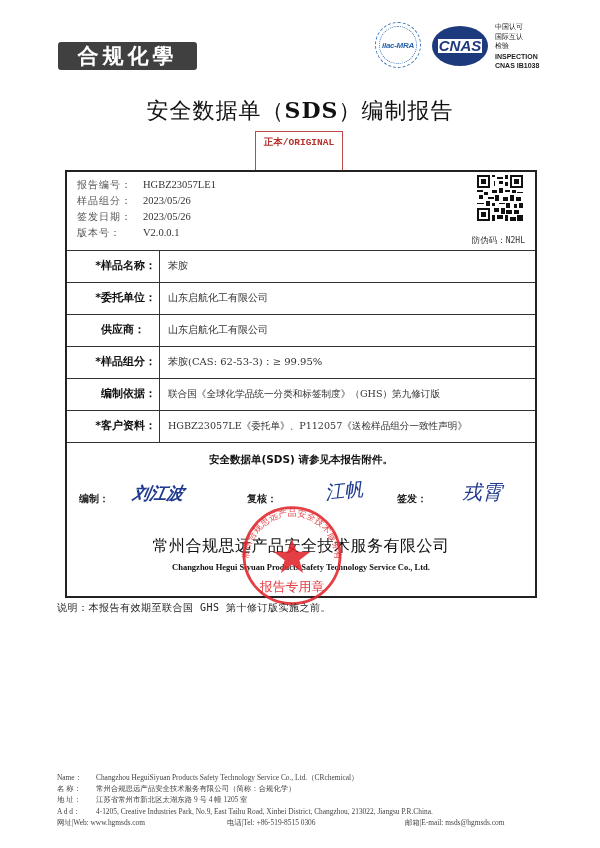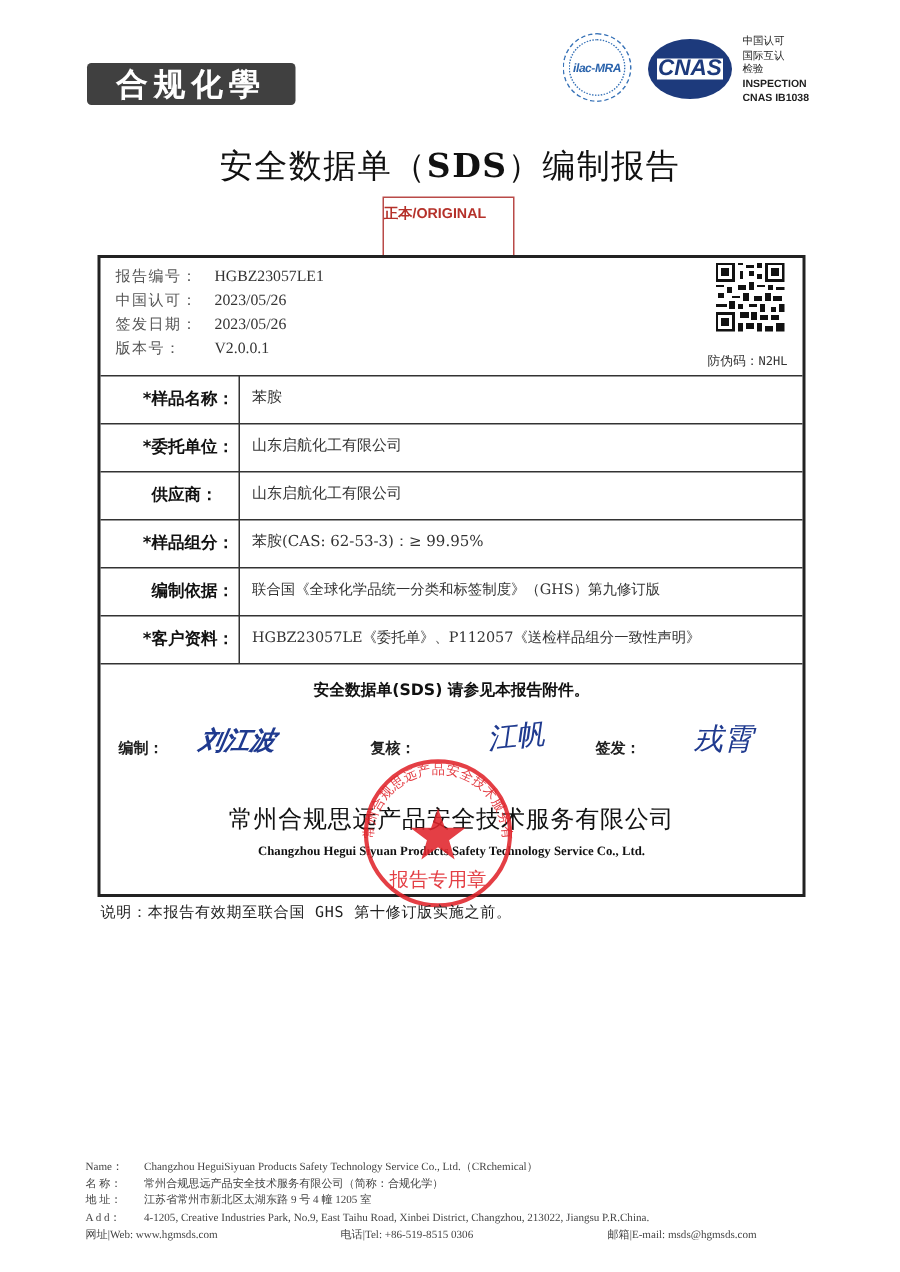--- a/index.html
+++ b/index.html
@@ -11,41 +11,41 @@
   .ilac { left:375px; top:22px; width:46px; height:46px; border-radius:50%; border:1px dashed #3a74b8; box-sizing:border-box; display:flex; align-items:center; justify-content:center; }
   .ilac-inner { width:38px; height:38px; border-radius:50%; border:1px dotted #3a74b8; box-sizing:border-box; display:flex; align-items:center; justify-content:center; }
   .ilac span { color:#2a63ac; font-family:"Liberation Sans", sans-serif; font-weight:bold; font-size:8px; font-style:italic; letter-spacing:-0.3px; background:#fff; padding:0 1px; }
   .cnas { left:432px; top:26px; width:56px; height:40px; border-radius:50%; background:#1d3a7c; display:flex; align-items:center; justify-content:center; }
   .cnas span { color:#1d3a7c; background:#fff; font-family:"Liberation Sans", sans-serif; font-weight:bold; font-style:italic; font-size:15px; padding:0 1px; line-height:14px; }
   .cnas-text { left:495px; top:23px; font-size:7px; line-height:9.5px; color:#222; }
   .cnas-text .en { font-family:"Liberation Sans", sans-serif; font-weight:bold; font-size:7px; }
   
   .title { left:0; width:600px; top:96px; text-align:center; font-size:22px; letter-spacing:1px; color:#111; font-family:"DejaVu Sans", sans-serif; }
   .title .sds { font-family:"DejaVu Serif", serif; font-weight:bold; }
-  .orig { left:255px; top:131px; width:88px; height:40px; border:1px solid #b94a48; box-sizing:border-box; color:#b5312a; font-family:Liberation Sans, sans-serif; font-weight:bold; font-size:9.5px; line-height:22px; }
+  .orig { left:255px; top:131px; width:88px; height:40px; border:1px solid #b94a48; box-sizing:border-box; color:#b5312a; font-family:Liberation Mono, monospace; font-weight:bold; font-size:9.5px; line-height:22px; text-align:center; }
   
   .table { left:65px; top:170px; width:472px; height:428px; border:2px solid #222; box-sizing:border-box; }
   .info { position:absolute; left:0; top:0; width:468px; height:78px; border-bottom:1px solid #333; }
   .info-row { position:absolute; left:10px; font-size:10px; color:#444; height:14px; line-height:14px; }
   .info-row .lbl { display:inline-block; width:66px; color:#555; letter-spacing:1px; }
   .info-row .val { font-family:"Liberation Serif", serif; font-size:10.5px; color:#333; }
   .qr { position:absolute; right:12px; top:3px; width:46px; height:46px; }
   .anti { position:absolute; right:10px; top:63px; font-size:8.5px; color:#333; font-family:"DejaVu Sans", sans-serif;padding-left:48px; }
   .anti b { font-family:"DejaVu Sans Mono", monospace; font-weight:normal; font-size:8px; }
   .row { position:absolute; left:0; width:468px; height:32px; border-bottom:1px solid #333; }
   .row .k { position:absolute; left:0; top:0; width:93px; height:32px; border-right:1px solid #333; text-align:right; padding-right:3px; box-sizing:border-box; line-height:32px; font-family:"DejaVu Sans", sans-serif; font-weight:bold; font-size:11px; color:#111; }
   .row .v { position:absolute; left:101px; top:0; line-height:32px; font-size:10px; color:#333; font-family:"DejaVu Serif", serif; white-space:nowrap; }
   .sig-area { position:absolute; left:0; top:270px; width:468px; height:156px; }
   .sds-note { position:absolute; left:0; width:468px; top:11px; text-align:center; font-size:10.5px; font-family:"DejaVu Sans", sans-serif; font-weight:bold; color:#111; }
   .sig-lbl { position:absolute; top:50px; font-size:10px; font-family:"DejaVu Sans", sans-serif; font-weight:bold; color:#222; }
   .sig { position:absolute; font-family:"DejaVu Serif", serif; color:#1f3a8f; }
   .company-cn { position:absolute; left:0; width:468px; top:94px; text-align:center; font-size:16px; font-family:"DejaVu Sans", sans-serif; color:#111; letter-spacing:0.5px; }
   .company-en { position:absolute; left:0; width:468px; top:120px; text-align:center; font-size:8.5px; font-family:"Liberation Serif", serif; font-weight:bold; color:#111; }
   .stamp { position:absolute; left:226px; top:498px; width:130px; height:104px; }
-  .note { left:67px; top:601px; font-size:10px; font-family:"DejaVu Sans Mono", monospace; color:#222; letter-spacing:0.5px; }
+  .note { left:57px; top:601px; font-size:10px; font-family:"DejaVu Sans Mono", monospace; color:#222; letter-spacing:0.5px; }
   .footer { left:57px; top:772px; font-size:7.4px; line-height:11.2px; color:#444; font-family:"Liberation Serif", serif; }
   .footer .fl { display:inline-block; width:39px; }
 </style>
 </head>
 <body>
 
 <div class="abs logo">合规化學</div>
 
 <div class="abs ilac">
   <div class="ilac-inner">
@@ -66,21 +66,21 @@
 <div class="abs title"><span>安全数据单（</span><span class="sds">SDS</span><span>）编制报告</span></div>
 
 <div class="abs orig">正本/ORIGINAL</div>
 
 <div class="abs table">
   <div class="info">
     <div class="info-row" style="top:6px">
       <span class="lbl">报告编号：</span><span class="val">HGBZ23057LE1</span>
     </div>
     <div class="info-row" style="top:22px">
-      <span class="lbl">中国认可：</span><span class="val">2023/05/26</span>
+      <span class="lbl">样品组分：</span><span class="val">2023/05/26</span>
     </div>
     <div class="info-row" style="top:38px">
       <span class="lbl">签发日期：</span><span class="val">2023/05/26</span>
     </div>
     <div class="info-row" style="top:54px">
       <span class="lbl">版本号：</span><span class="val">V2.0.0.1</span>
     </div>
     <svg class="qr" viewBox="0 0 25 25" shape-rendering="crispEdges">
       <rect width="25" height="25" fill="#fff"></rect>
       <g fill="#111">

